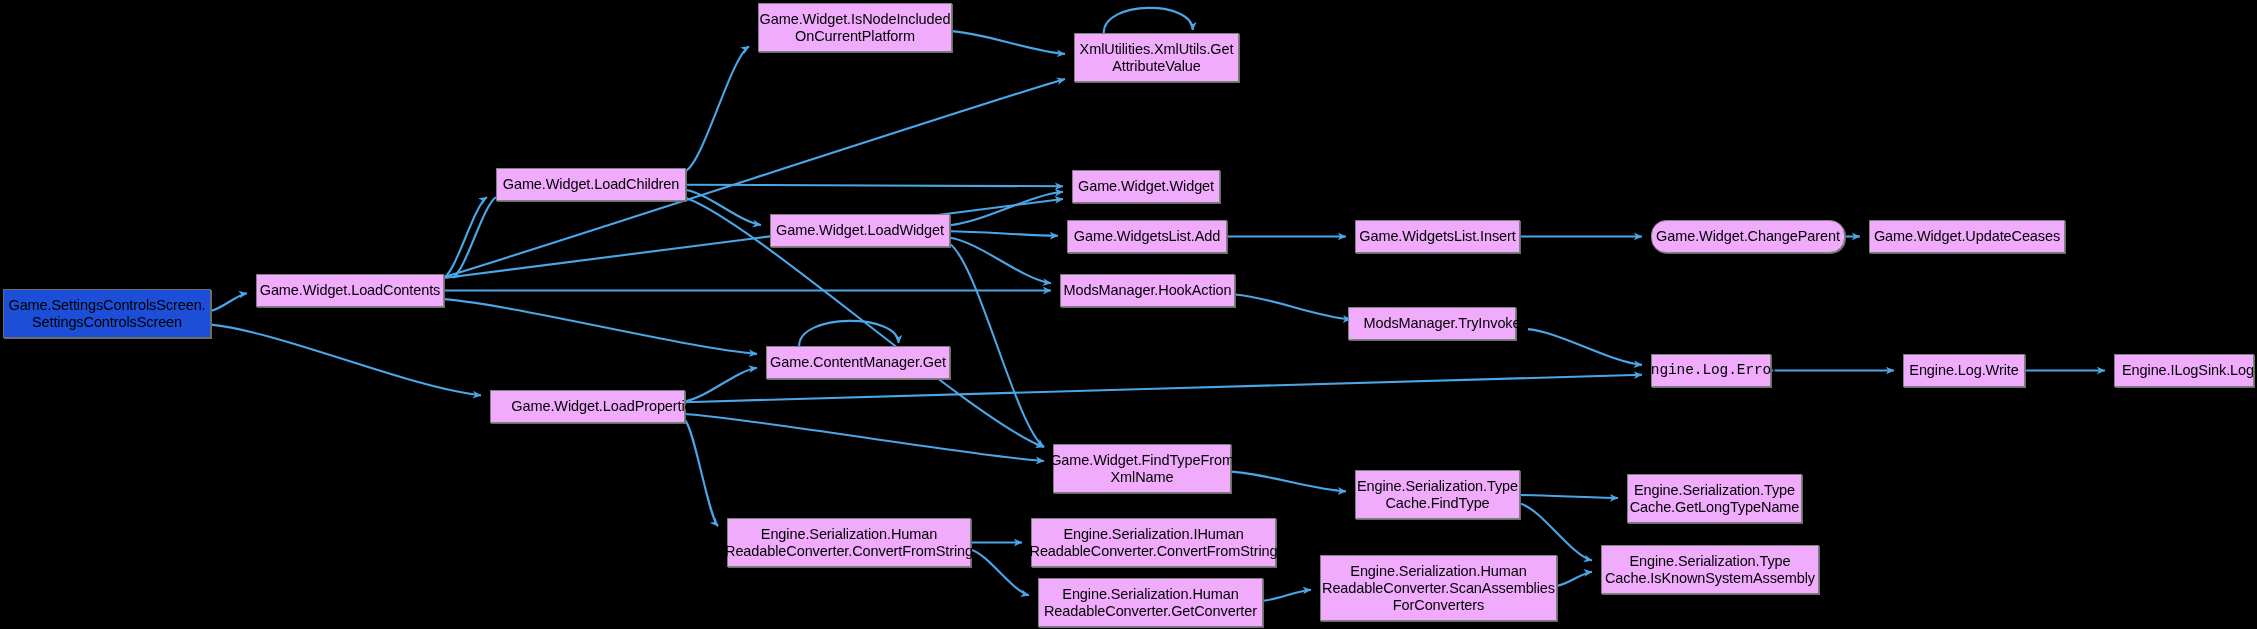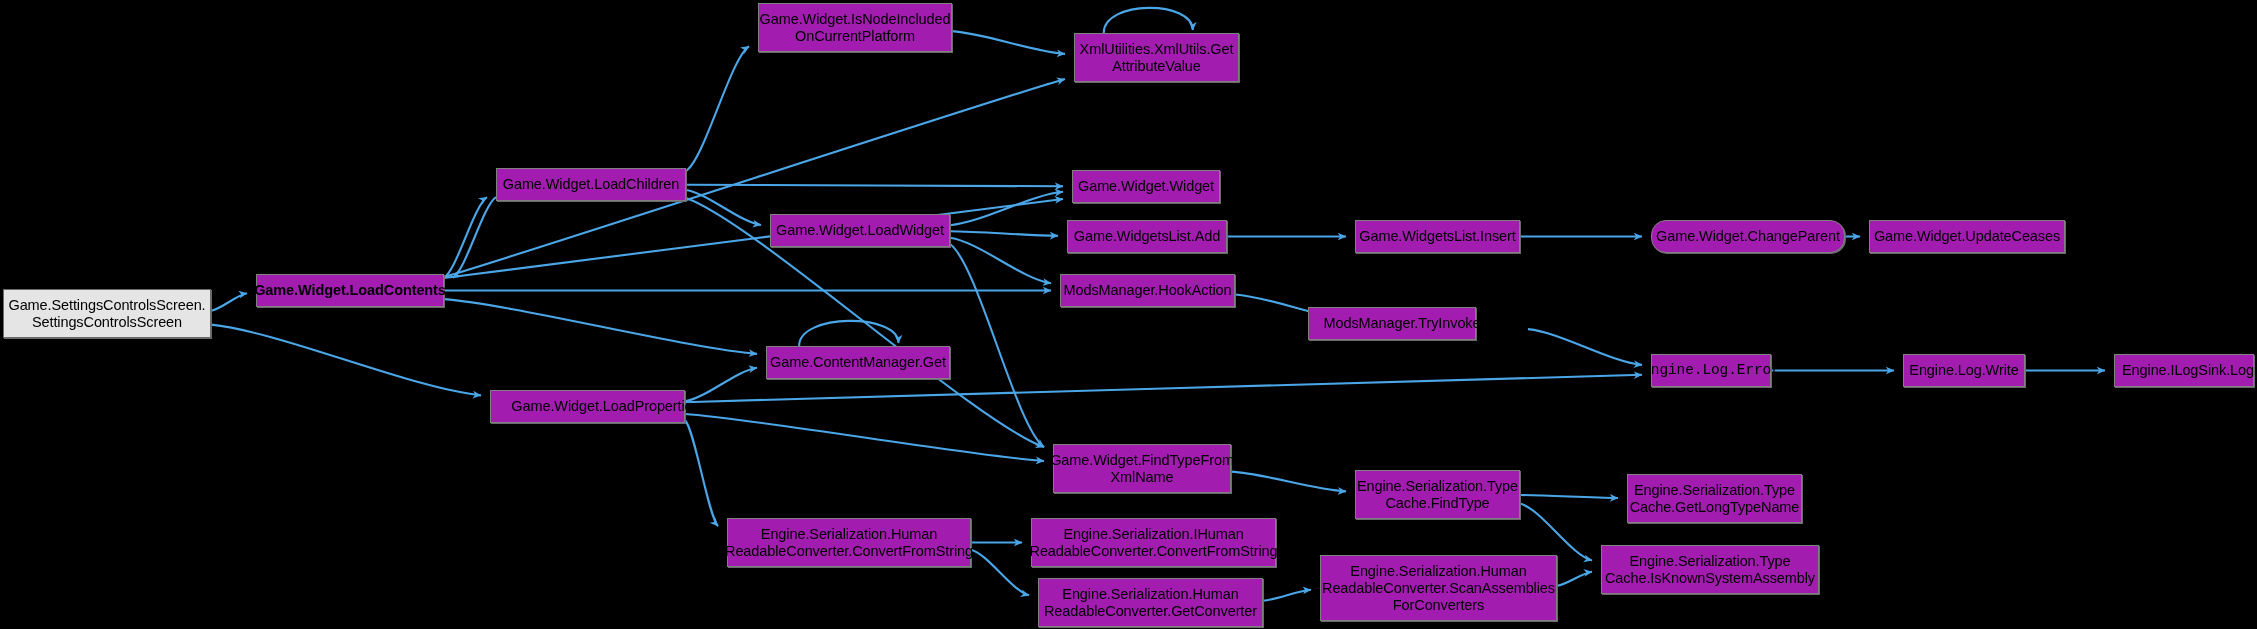--- a/index.html
+++ b/index.html
@@ -22,37 +22,37 @@
     position: absolute;
     left: 0;
     top: 0;
     width: 2257px;
     height: 629px;
     pointer-events: none;
   }
   .node {
     position: absolute;
     box-sizing: border-box;
-    background: #a21caf;
+    background: #f0abfc;
     border: 1px solid #808080;
     box-shadow: 1px 1px 0 0 #6b6b6b;
     color: #000000;
     font-family: "Liberation Sans", sans-serif;
     font-size: 14.5px;
     line-height: 17px;
     text-align: center;
     display: flex;
     align-items: center;
     justify-content: center;
     white-space: pre-line;
     letter-spacing: -0.1px;
     z-index: 5;
   }
   .node.root {
-    background: #e5e5e5;
+    background: #1d4ed8;
     border: 1px solid #6b6b6b;
   }
 </style>
 </head>
 <body>
 
 <div id="graph">
   <svg id="edges" viewBox="0 0 2257 629" xmlns="http://www.w3.org/2000/svg">
     <defs>
       <marker id="arrow" markerWidth="9" markerHeight="9" refX="8.2" refY="4.5" orient="auto" markerUnits="userSpaceOnUse">
@@ -95,34 +95,34 @@
         <path marker-end="url(#arrow)" d="M1520,503.5 C1541.6,509.2 1570.4,554.8 1592,560.5"></path>
         <path marker-end="url(#arrow)" d="M971,542.5 C986.3,542.5 1006.7,542.5 1022,542.5"></path>
         <path marker-end="url(#arrow)" d="M971,549.7 C988.4,554.26 1011.6,590.74 1029,595.3"></path>
         <path marker-end="url(#arrow)" d="M1263,600.76 C1277.4,599.658 1296.6,590.842 1311,589.74"></path>
         <path marker-end="url(#arrow)" d="M1557,585.78 C1567.5,584.374 1581.5,573.126 1592,571.72"></path>
       </g>
   </svg>
   <div id="node-layer">
       <div class="node root" style="left: 3px; top: 289px; width: 208px; height: 49px;">Game.SettingsControlsScreen.
 SettingsControlsScreen</div>
-      <div class="node" style="left: 256px; top: 274px; width: 188px; height: 33px; font-weight: bold;">Game.Widget.LoadContents</div>
+      <div class="node" style="left: 256px; top: 274px; width: 188px; height: 33px;">Game.Widget.LoadContents</div>
       <div class="node" style="left: 496px; top: 168px; width: 190px; height: 33px;">Game.Widget.LoadChildren</div>
       <div class="node" style="left: 758px; top: 3px; width: 194px; height: 49px;">Game.Widget.IsNodeIncluded
 OnCurrentPlatform</div>
       <div class="node" style="left: 1074px; top: 33px; width: 165px; height: 49px;">XmlUtilities.XmlUtils.Get
 AttributeValue</div>
       <div class="node" style="left: 770px; top: 214px; width: 180px; height: 33px;">Game.Widget.LoadWidget</div>
       <div class="node" style="left: 1072px; top: 170px; width: 148px; height: 33px;">Game.Widget.Widget</div>
       <div class="node" style="left: 1067px; top: 220px; width: 160px; height: 33px;">Game.WidgetsList.Add</div>
       <div class="node" style="left: 1355px; top: 220px; width: 165px; height: 33px;">Game.WidgetsList.Insert</div>
       <div class="node" style="left: 1651px; top: 220px; width: 194px; height: 33px; border-radius: 15px;">Game.Widget.ChangeParent</div>
       <div class="node" style="left: 1869px; top: 220px; width: 196px; height: 33px; text-align: right;">Game.Widget.UpdateCeases</div>
       <div class="node" style="left: 1060px; top: 274px; width: 175px; height: 33px;">ModsManager.HookAction</div>
-      <div class="node" style="left: 1308px; top: 307px; width: 168px; height: 33px; padding-left: 20px;">ModsManager.TryInvoke</div>
+      <div class="node" style="left: 1348px; top: 307px; width: 168px; height: 33px; padding-left: 20px;">ModsManager.TryInvoke</div>
       <div class="node" style="left: 1651px; top: 354px; width: 120px; height: 33px; font-family: Liberation Mono, monospace;">Engine.Log.Error</div>
       <div class="node" style="left: 1903px; top: 354px; width: 122px; height: 33px;">Engine.Log.Write</div>
       <div class="node" style="left: 2114px; top: 354px; width: 140px; height: 33px; padding-left: 8px;">Engine.ILogSink.Log</div>
       <div class="node" style="left: 766px; top: 346px; width: 184px; height: 33px;">Game.ContentManager.Get</div>
       <div class="node" style="left: 490px; top: 390px; width: 195px; height: 33px; padding-left: 36px;">Game.Widget.LoadProperties</div>
       <div class="node" style="left: 1053px; top: 444px; width: 178px; height: 49px;">Game.Widget.FindTypeFrom
 XmlName</div>
       <div class="node" style="left: 1355px; top: 470px; width: 165px; height: 49px;">Engine.Serialization.Type
 Cache.FindType</div>
       <div class="node" style="left: 1627px; top: 474px; width: 175px; height: 49px;">Engine.Serialization.Type

